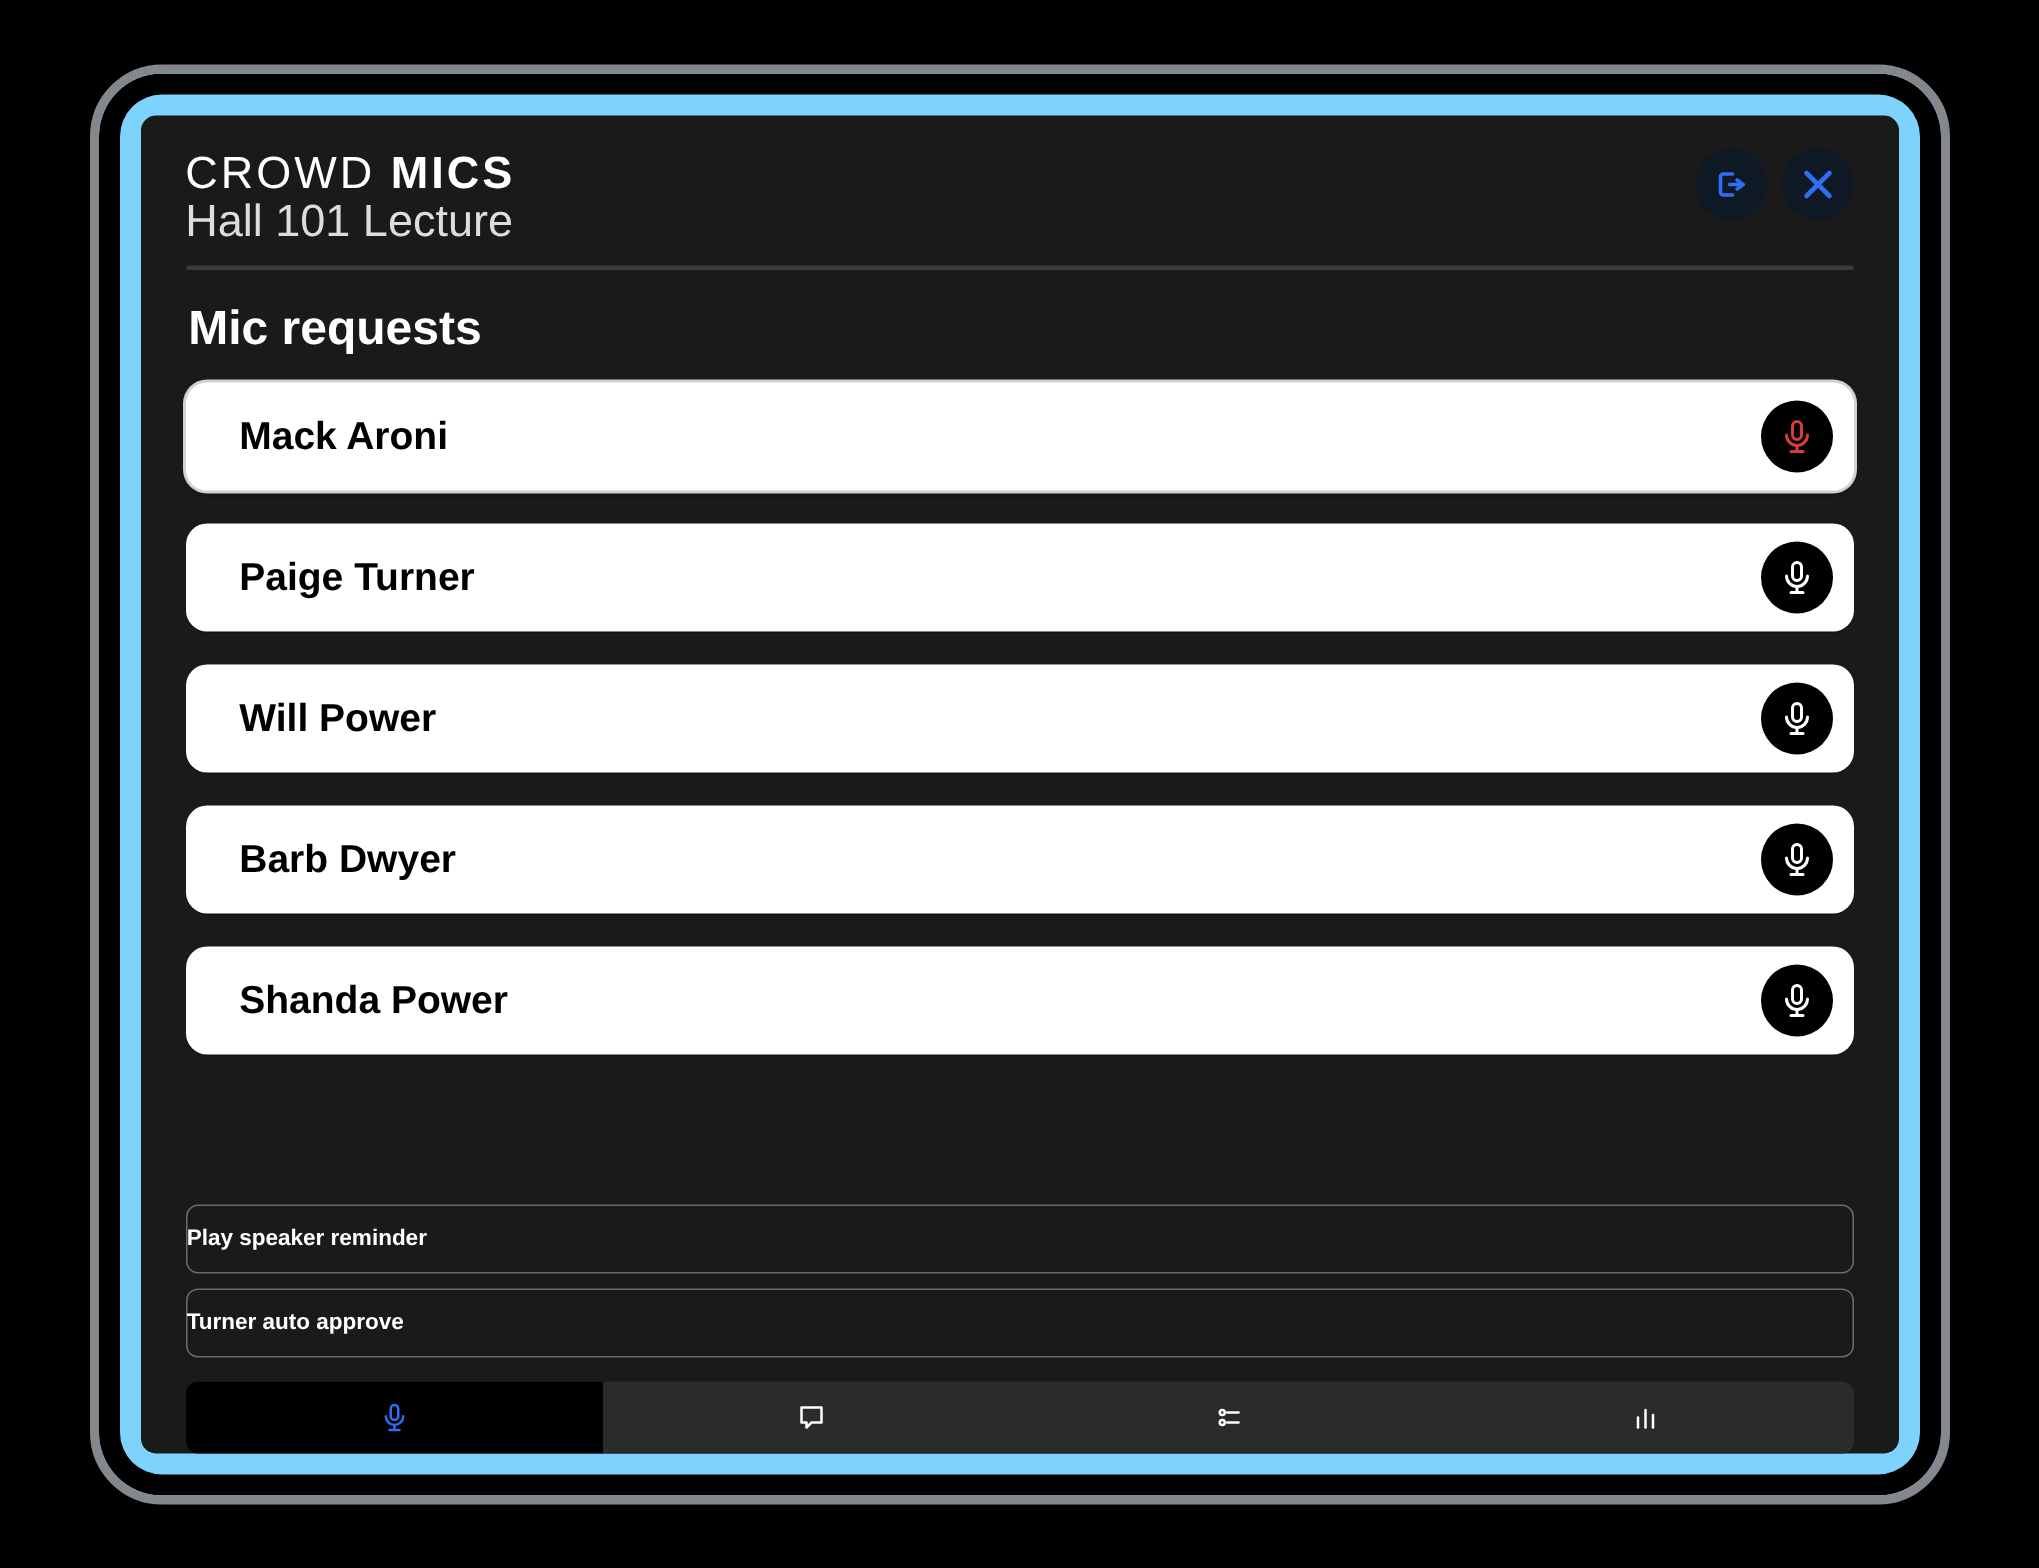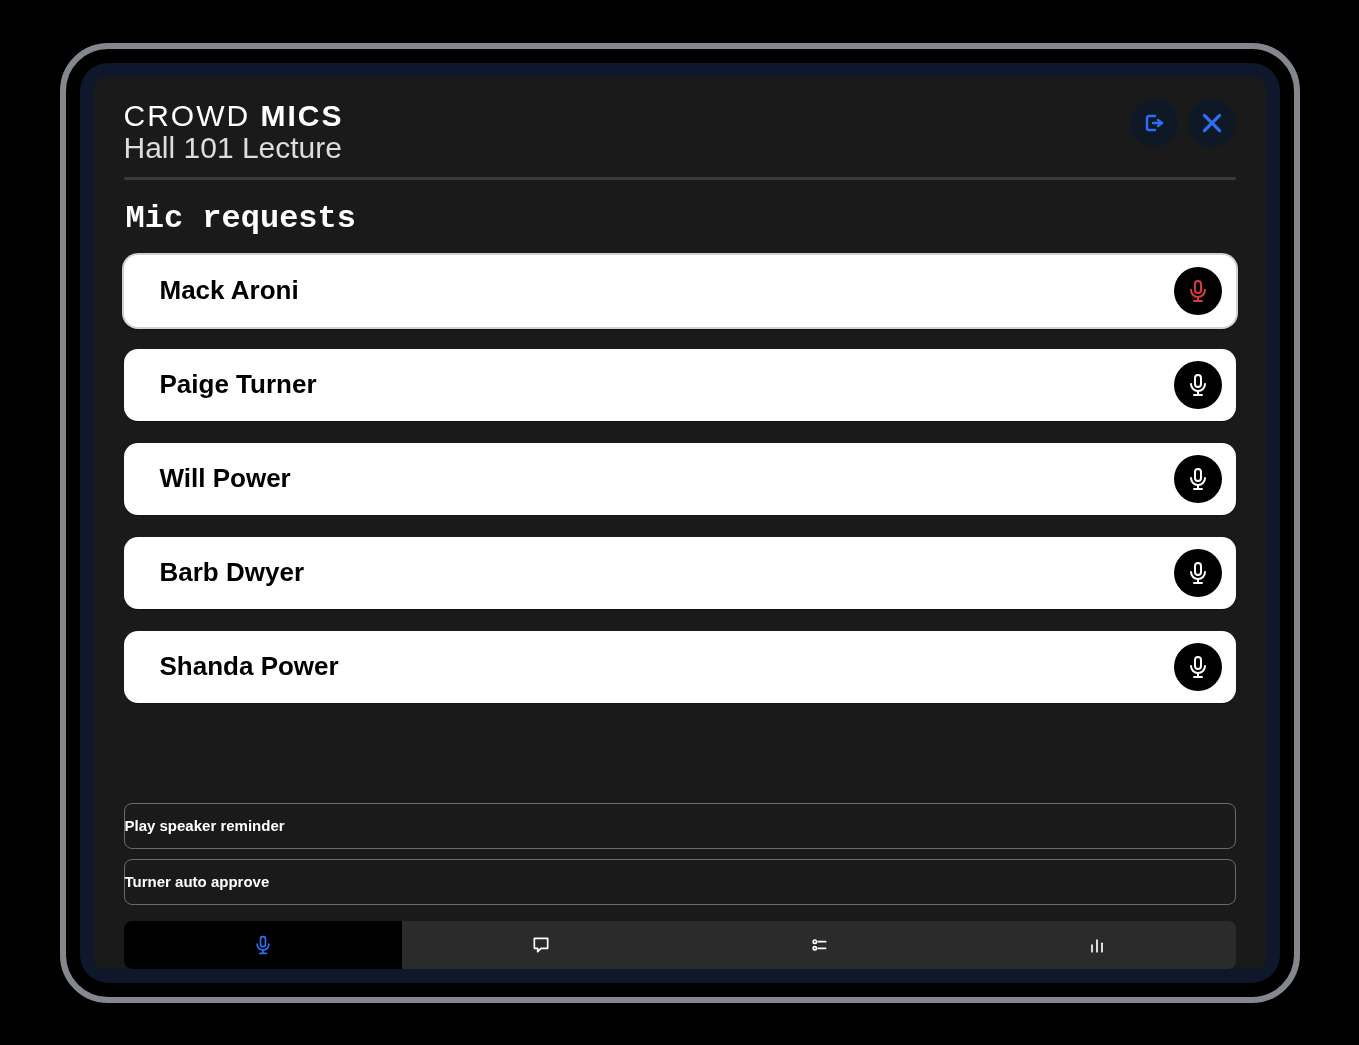--- a/index.html
+++ b/index.html
@@ -1,19 +1,19 @@
 <!DOCTYPE html>
 <html><head>
 <meta charset="utf-8">
 <style>
   html,body{margin:0;padding:0;background:#000;font-family:'Segoe UI','Helvetica Neue',Arial,sans-serif;}
   .stage{width:1359px;height:1045px;display:flex;align-items:center;justify-content:center;}
   .tablet{
     width:1240px;height:960px;
-    background:#0f172a;
+    background:#7dd3fc;
     border:6px solid #84888c;
     border-radius:48px;
     box-shadow:inset 0 0 0 14px #000;
     padding:28px;
     box-sizing:border-box;
     display:flex;flex-direction:column;
     position:relative;
   }
   .screen{
     flex:1;
@@ -31,21 +31,21 @@
   .brand .bold{font-weight:700;}
   .subtitle{font-size:30px;font-weight:300;color:#ddd;margin-top:-2px;}
   .header-actions{display:flex;gap:10px;}
   .circ-btn{
     width:48px;height:48px;border-radius:50%;
     background:#0e1925;display:flex;align-items:center;justify-content:center;
     cursor:pointer;
   }
   .circ-btn svg{stroke:#2e6ef5;}
   .divider{height:3px;background:#3a3a3a;border-radius:2px;margin:12px 0 20px 0;}
-  .section-title{color:#fff;font-weight:700;font-size:32px;margin:0 0 18px 2px;font-family:Liberation Mono, monospace;}
+  .section-title{color:#fff;font-weight:700;font-size:32px;margin:0 0 18px 2px;}
   .list{display:flex;flex-direction:column;gap:22px;flex:0 0 auto;}
   .card{
     background:#fff;border-radius:14px;
     height:72px;display:flex;align-items:center;
     padding:0 14px 0 36px;
     box-shadow:0 1px 0 rgba(0,0,0,.3);
     box-sizing:border-box;
     position:relative;
   }
   .card:first-child{box-shadow:0 0 0 2px #d0d0d5, 0 2px 4px rgba(0,0,0,.4);}

